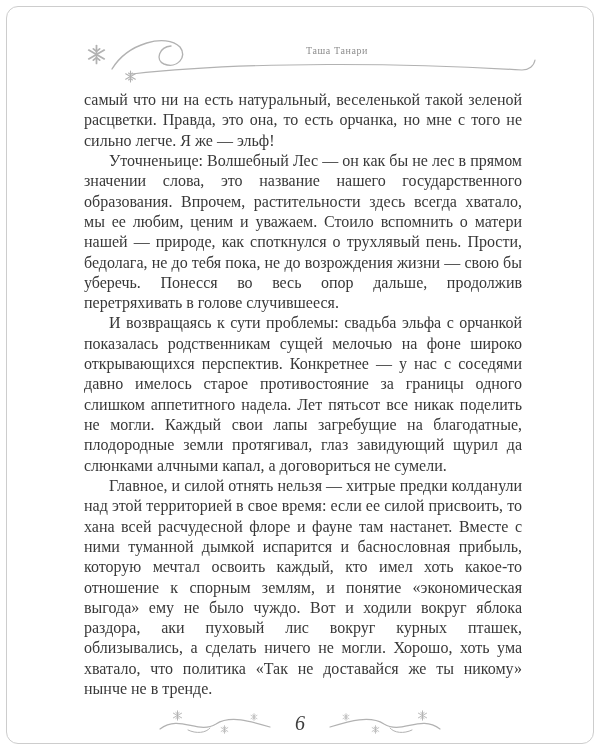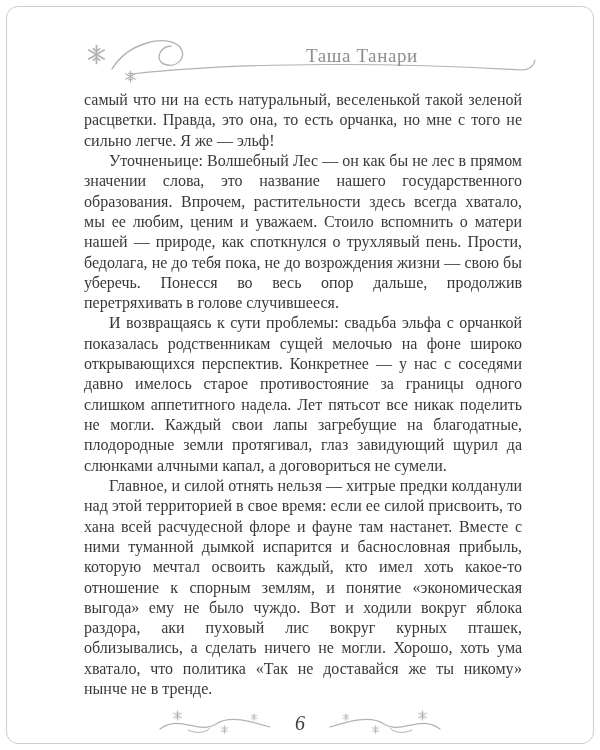--- a/index.html
+++ b/index.html
@@ -24,21 +24,21 @@
   }
   .header-ornament {
     position: absolute;
     top: 28px; left: 78px;
     width: 466px; height: 58px;
     color: #b2b2b2;
   }
   .author {
     position: absolute;
     top: 45px; left: 306px;
-    font-size: 19px;
+    font-size: 10px;
     color: #8d8d8d;
     letter-spacing: 0.6px;
     white-space: nowrap;
   }
   .body-text {
     position: absolute;
     top: 90px; left: 84px;
     width: 438px;
     color: #383838;
     font-size: 16px;

